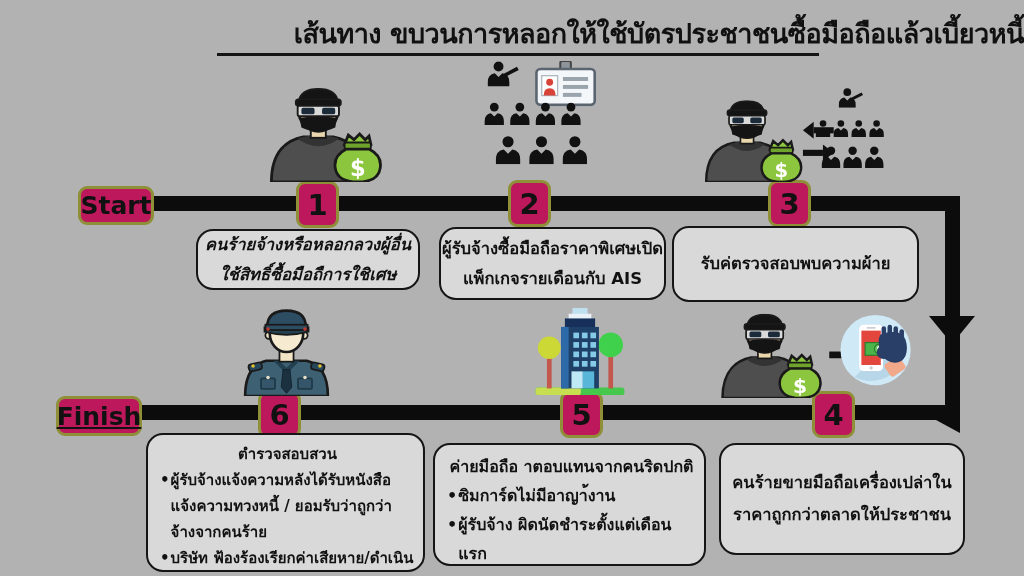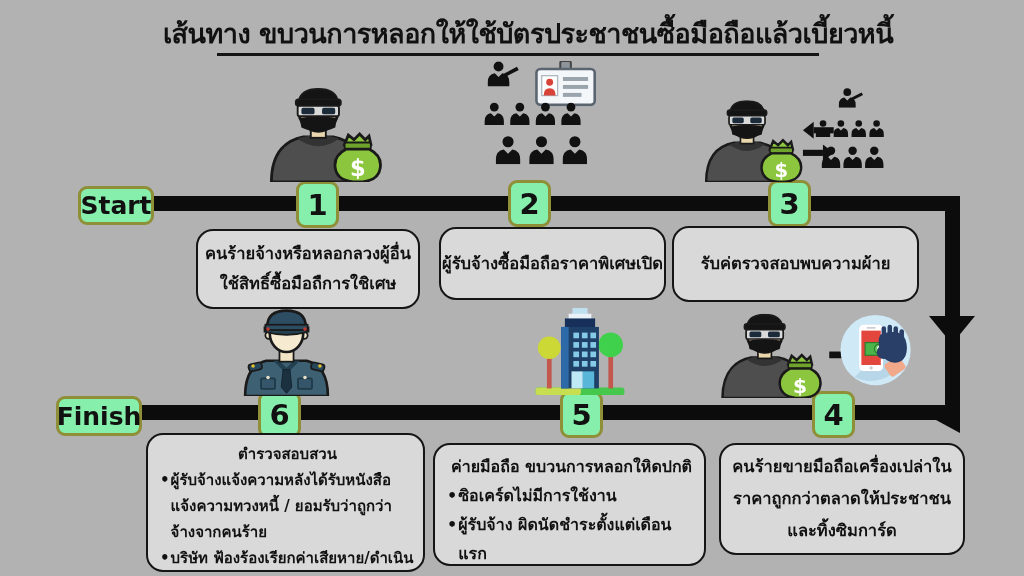--- a/index.html
+++ b/index.html
@@ -1,44 +1,44 @@
 <!DOCTYPE html>
 <html><head>
 <meta charset="utf-8">
 <style>
   html,body{margin:0;padding:0;}
   body{font-family:"DejaVu Sans","Liberation Sans",sans-serif;}
   #stage{position:relative;width:1024px;height:576px;background:#b2b2b2;overflow:hidden;color:#111;}
 
-  .title{position:absolute;top:12px;left:0;right:0;text-align:center;
+  .title{position:absolute;top:12px;left:0;right:0;text-align:right;
          font-size:27px;font-weight:bold;letter-spacing:-0.5px;padding-left:32px;}
   .title-underline{position:absolute;top:53px;left:217px;width:602px;height:3px;background:#141414;}
 
   .line{position:absolute;background:#0c0c0c;}
   .line-top{left:100px;top:196px;width:860px;height:15px;}
   .line-right{left:945px;top:196px;width:15px;height:224px;}
   .line-bottom{left:100px;top:405px;width:860px;height:15px;}
   .arrow-down-mid{position:absolute;left:929px;top:316px;width:0;height:0;
       border-left:23px solid transparent;border-right:23px solid transparent;border-top:28px solid #0c0c0c;}
   .corner-tip{position:absolute;left:936px;top:420px;width:0;height:0;
       border-top:13px solid #0c0c0c;border-left:24px solid transparent;}
 
-  .badge{position:absolute;background:#86efac;border:3px solid #8f8f38;border-radius:9px;
+  .badge{position:absolute;background:#be185d;border:3px solid #8f8f38;border-radius:9px;
          display:flex;align-items:center;justify-content:center;font-weight:bold;color:#111;box-sizing:border-box;}
   .badge-start{left:78px;top:186px;width:76px;height:39px;font-size:25px;}
-  .badge-finish{left:56px;top:396px;width:86px;height:40px;font-size:25px;}
+  .badge-finish{left:56px;top:396px;width:86px;height:40px;font-size:25px;text-decoration:underline;}
   .badge-num{width:43px;height:47px;font-size:29px;}
   .n1{left:296px;top:181px;} .n2{left:508px;top:180px;} .n3{left:768px;top:180px;}
   .n6{left:258px;top:391px;} .n5{left:560px;top:391px;} .n4{left:812px;top:391px;}
 
   .textbox{position:absolute;background:#d9d9d9;border:2.5px solid #151515;border-radius:17px;
            box-sizing:border-box;font-weight:bold;color:#111;}
   .centered{display:flex;flex-direction:column;justify-content:center;text-align:center;
             font-size:16.5px;line-height:30px;}
-  .b1{left:196px;top:229px;width:224px;height:80px;}
+  .b1{left:196px;top:229px;width:224px;height:61px;font-style:italic;}
   .b2{left:427px;top:227px;width:227px;height:73px;margin-left:12px;}
   .b3{left:672px;top:226px;width:247px;height:76px;}
   .b4{left:719px;top:443px;width:246px;height:112px;line-height:32px;font-family:Liberation Serif, serif;}
   .b5{left:433px;top:443px;width:273px;height:123px;padding:7px 8px 0 12px;font-size:16px;line-height:29px;}
   .b6{left:146px;top:433px;width:279px;height:139px;padding:6px 8px 0 12px;font-size:15px;line-height:26px;}
   .box-header{text-align:center;}
   .bullet-row{display:flex;align-items:flex-start;}
   .bullet-mark{flex:0 0 auto;margin-right:1px;}
   .icon{position:absolute;}
   .i1{left:262px;top:88px;}
@@ -237,37 +237,37 @@
     <use href="#sym-handphone" x="128" y="10" width="77" height="77"></use>
   </svg>
 
   <div class="textbox centered b1">
     <div>คนร้ายจ้างหรือหลอกลวงผู้อื่น</div>
     <div>ใช้สิทธิ์ซื้อมือถืการใชิเศษ</div>
   </div>
 
   <div class="textbox centered b2">
     <div>ผู้รับจ้างซื้อมือถือราคาพิเศษเปิด</div>
+    <div>แพ็กเกจรายเดือนกับ AIS</div>
   </div>
 
   <div class="textbox centered b3">
     <div>รับค่ตรวจสอบพบความผ้าย</div>
   </div>
 
   <div class="textbox centered b4">
     <div>คนร้ายขายมือถือเครื่องเปล่าใน</div>
     <div>ราคาถูกกว่าตลาดให้ประชาชน</div>
-    <div>และทิ้งซิมการ์ด</div>
   </div>
 
   <div class="textbox b5">
-    <div class="box-header">ค่ายมือถือ ขบวนการหลอกใหิดปกติ</div>
-    <div class="bullet-row">
-      <span class="bullet-mark">•</span>
-      <span>ซิอเคร์ดไม่มีการใช้งาน</span>
+    <div class="box-header">ค่ายมือถือ าตอบแทนจากคนริดปกติ</div>
+    <div class="bullet-row">
+      <span class="bullet-mark">•</span>
+      <span>ซิมการ์ดไม่มีอาญา้งาน</span>
     </div>
     <div class="bullet-row">
       <span class="bullet-mark">•</span>
       <span>ผู้รับจ้าง ผิดนัดชำระตั้งแต่เดือนแรก</span>
     </div>
 
   </div>
 
   <div class="textbox b6">
     <div class="box-header">ตำรวจสอบสวน</div>

